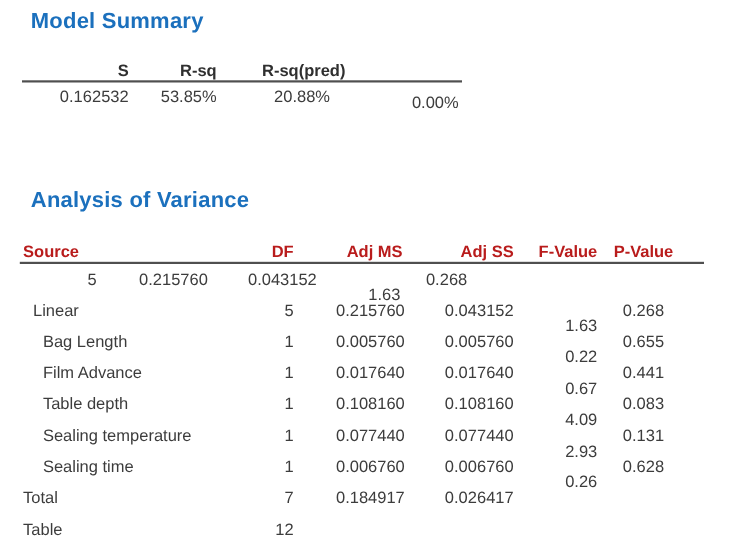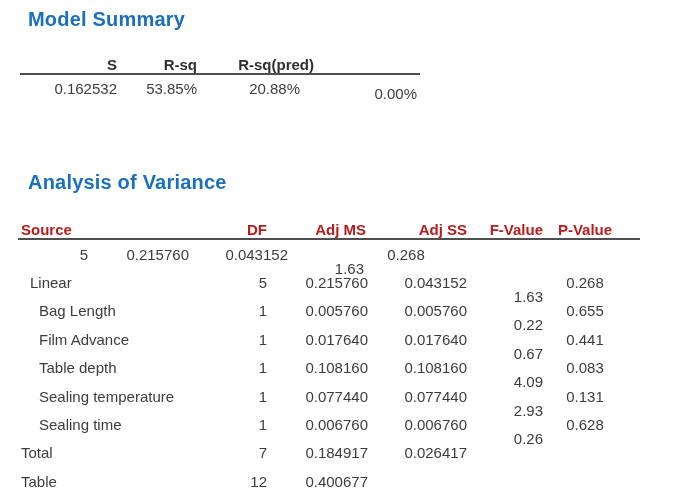--- a/index.html
+++ b/index.html
@@ -176,21 +176,20 @@
     <div class="c c-df">7</div>
     <div class="c c-ss">0.184917</div>
     <div class="c c-ms">0.026417</div>
     <div class="c c-f"></div>
     <div class="c c-p"></div>
   </div>
 
   <div class="an-row">
     <div class="c c-src ind0">Table</div>
     <div class="c c-df">12</div>
-    <div class="c c-ss">0.400677</div>
     <div class="c c-ms"></div>
     <div class="c c-f"></div>
     <div class="c c-p"></div>
   </div>
 </div>
   </div>
 
 </div>
 
 </body></html>

